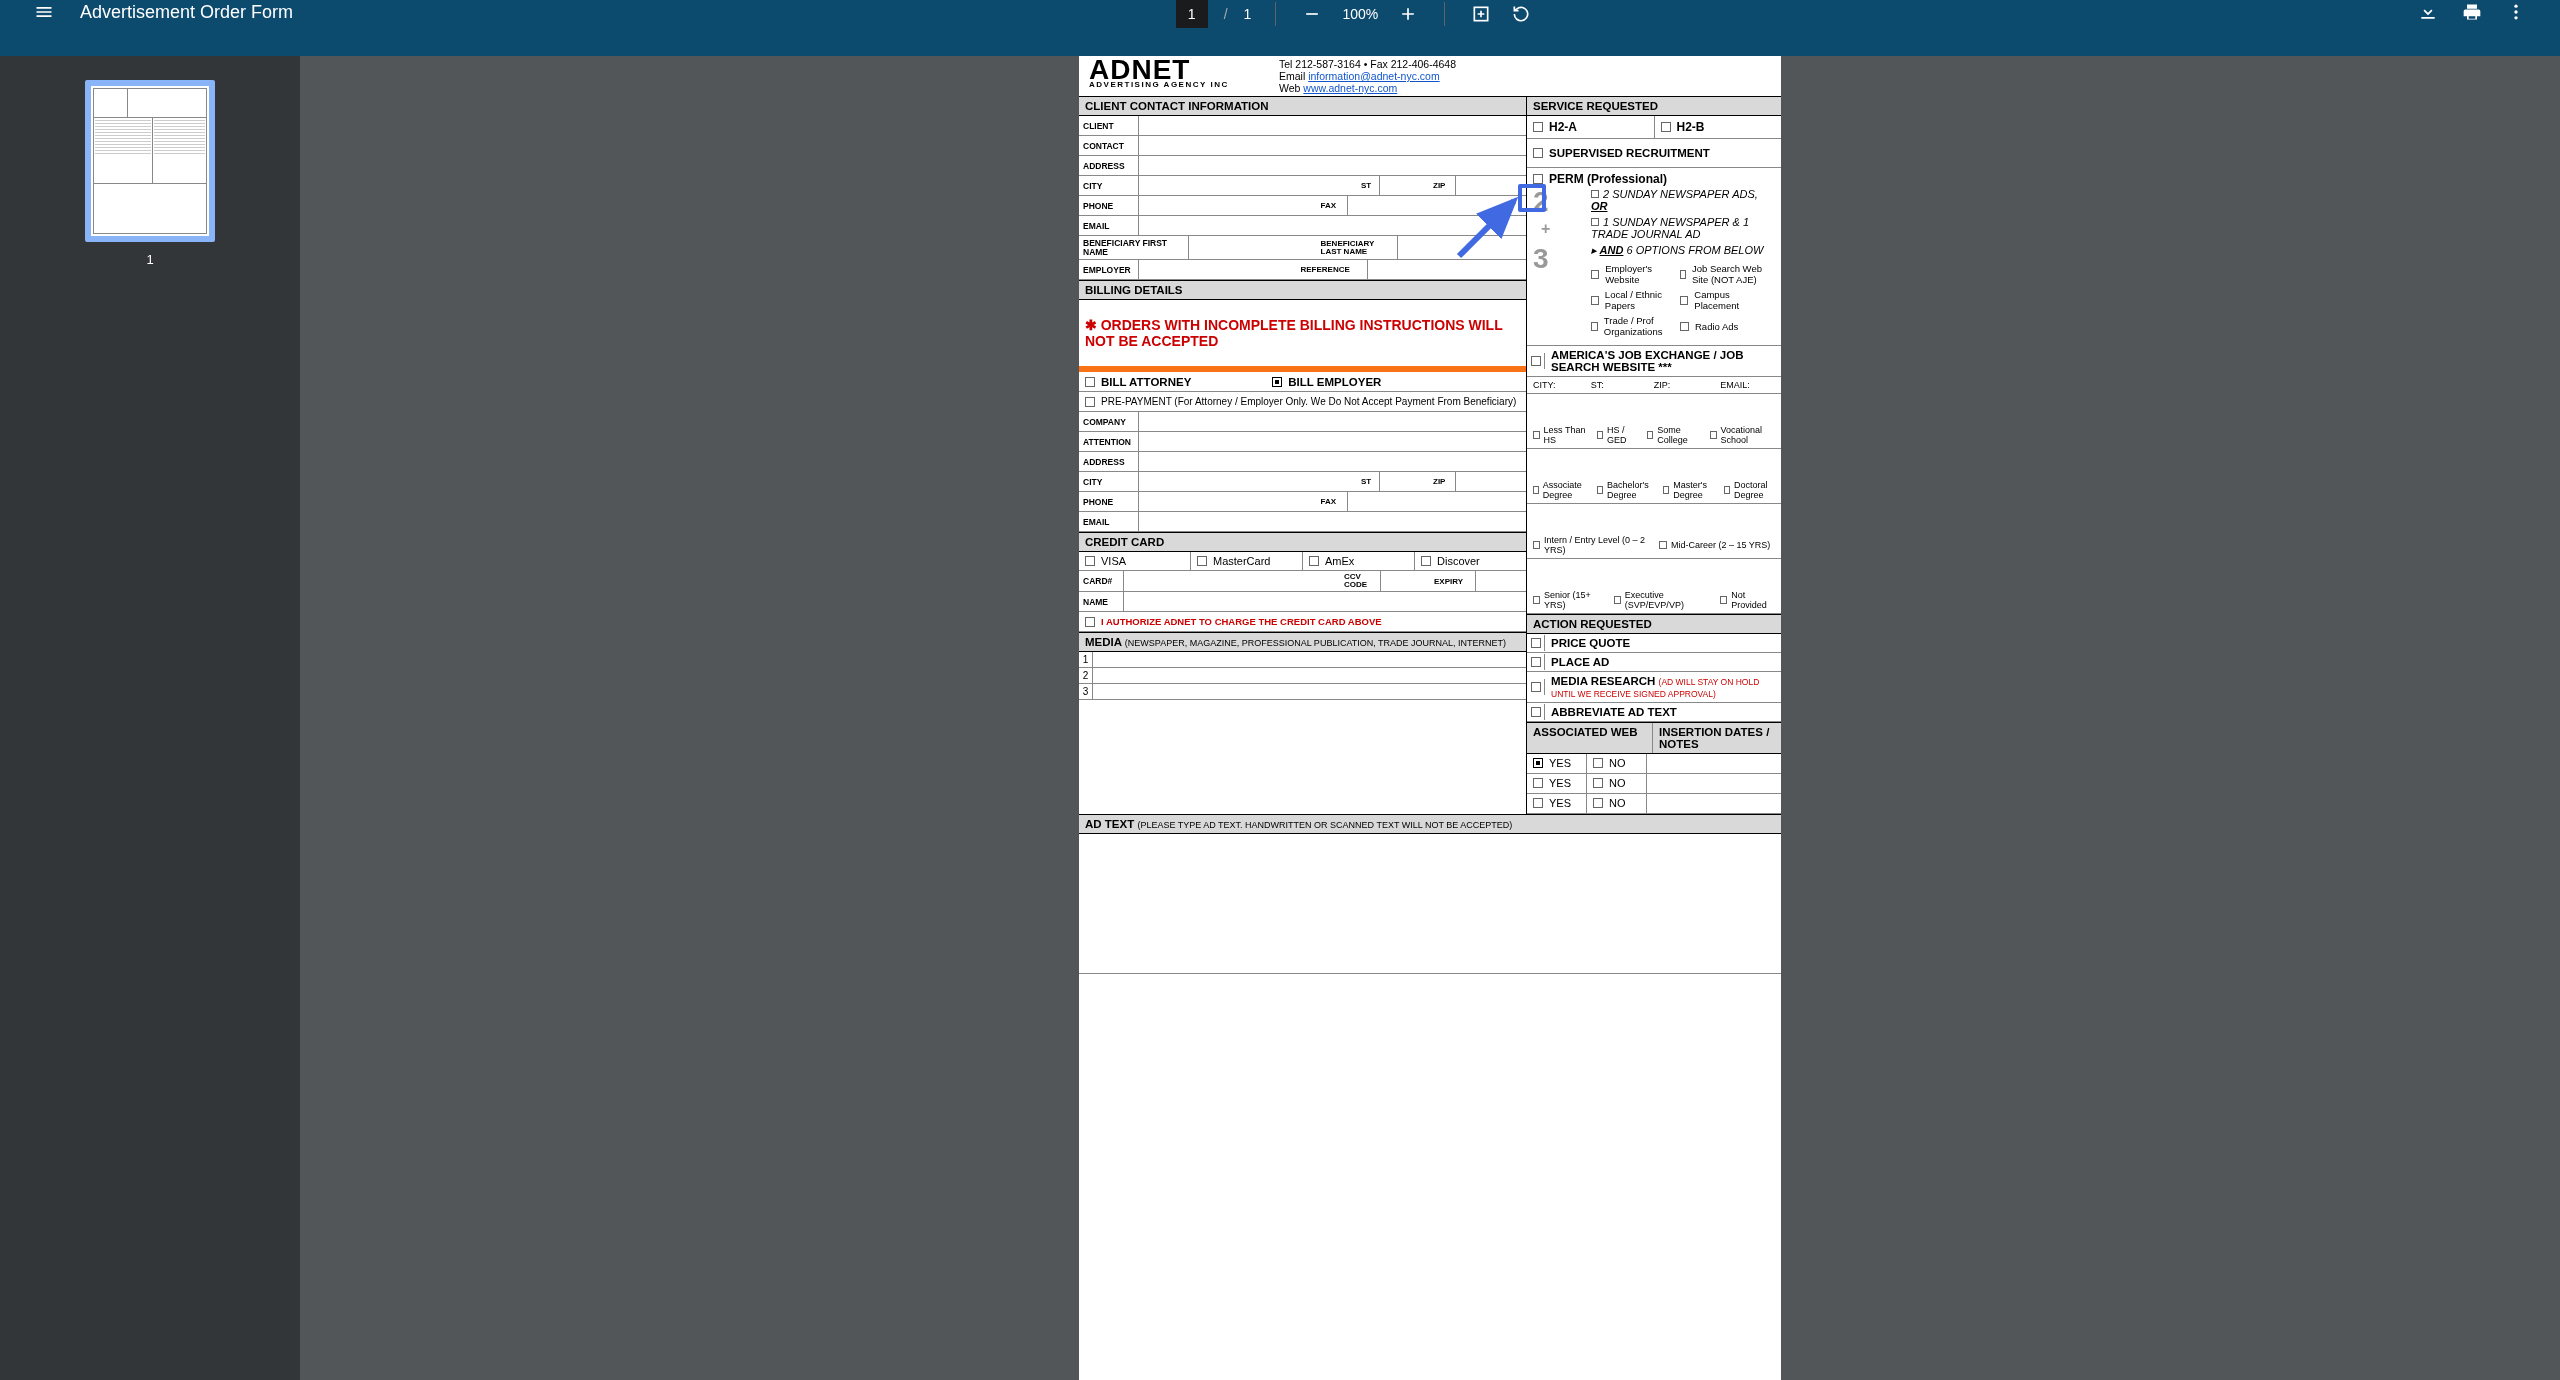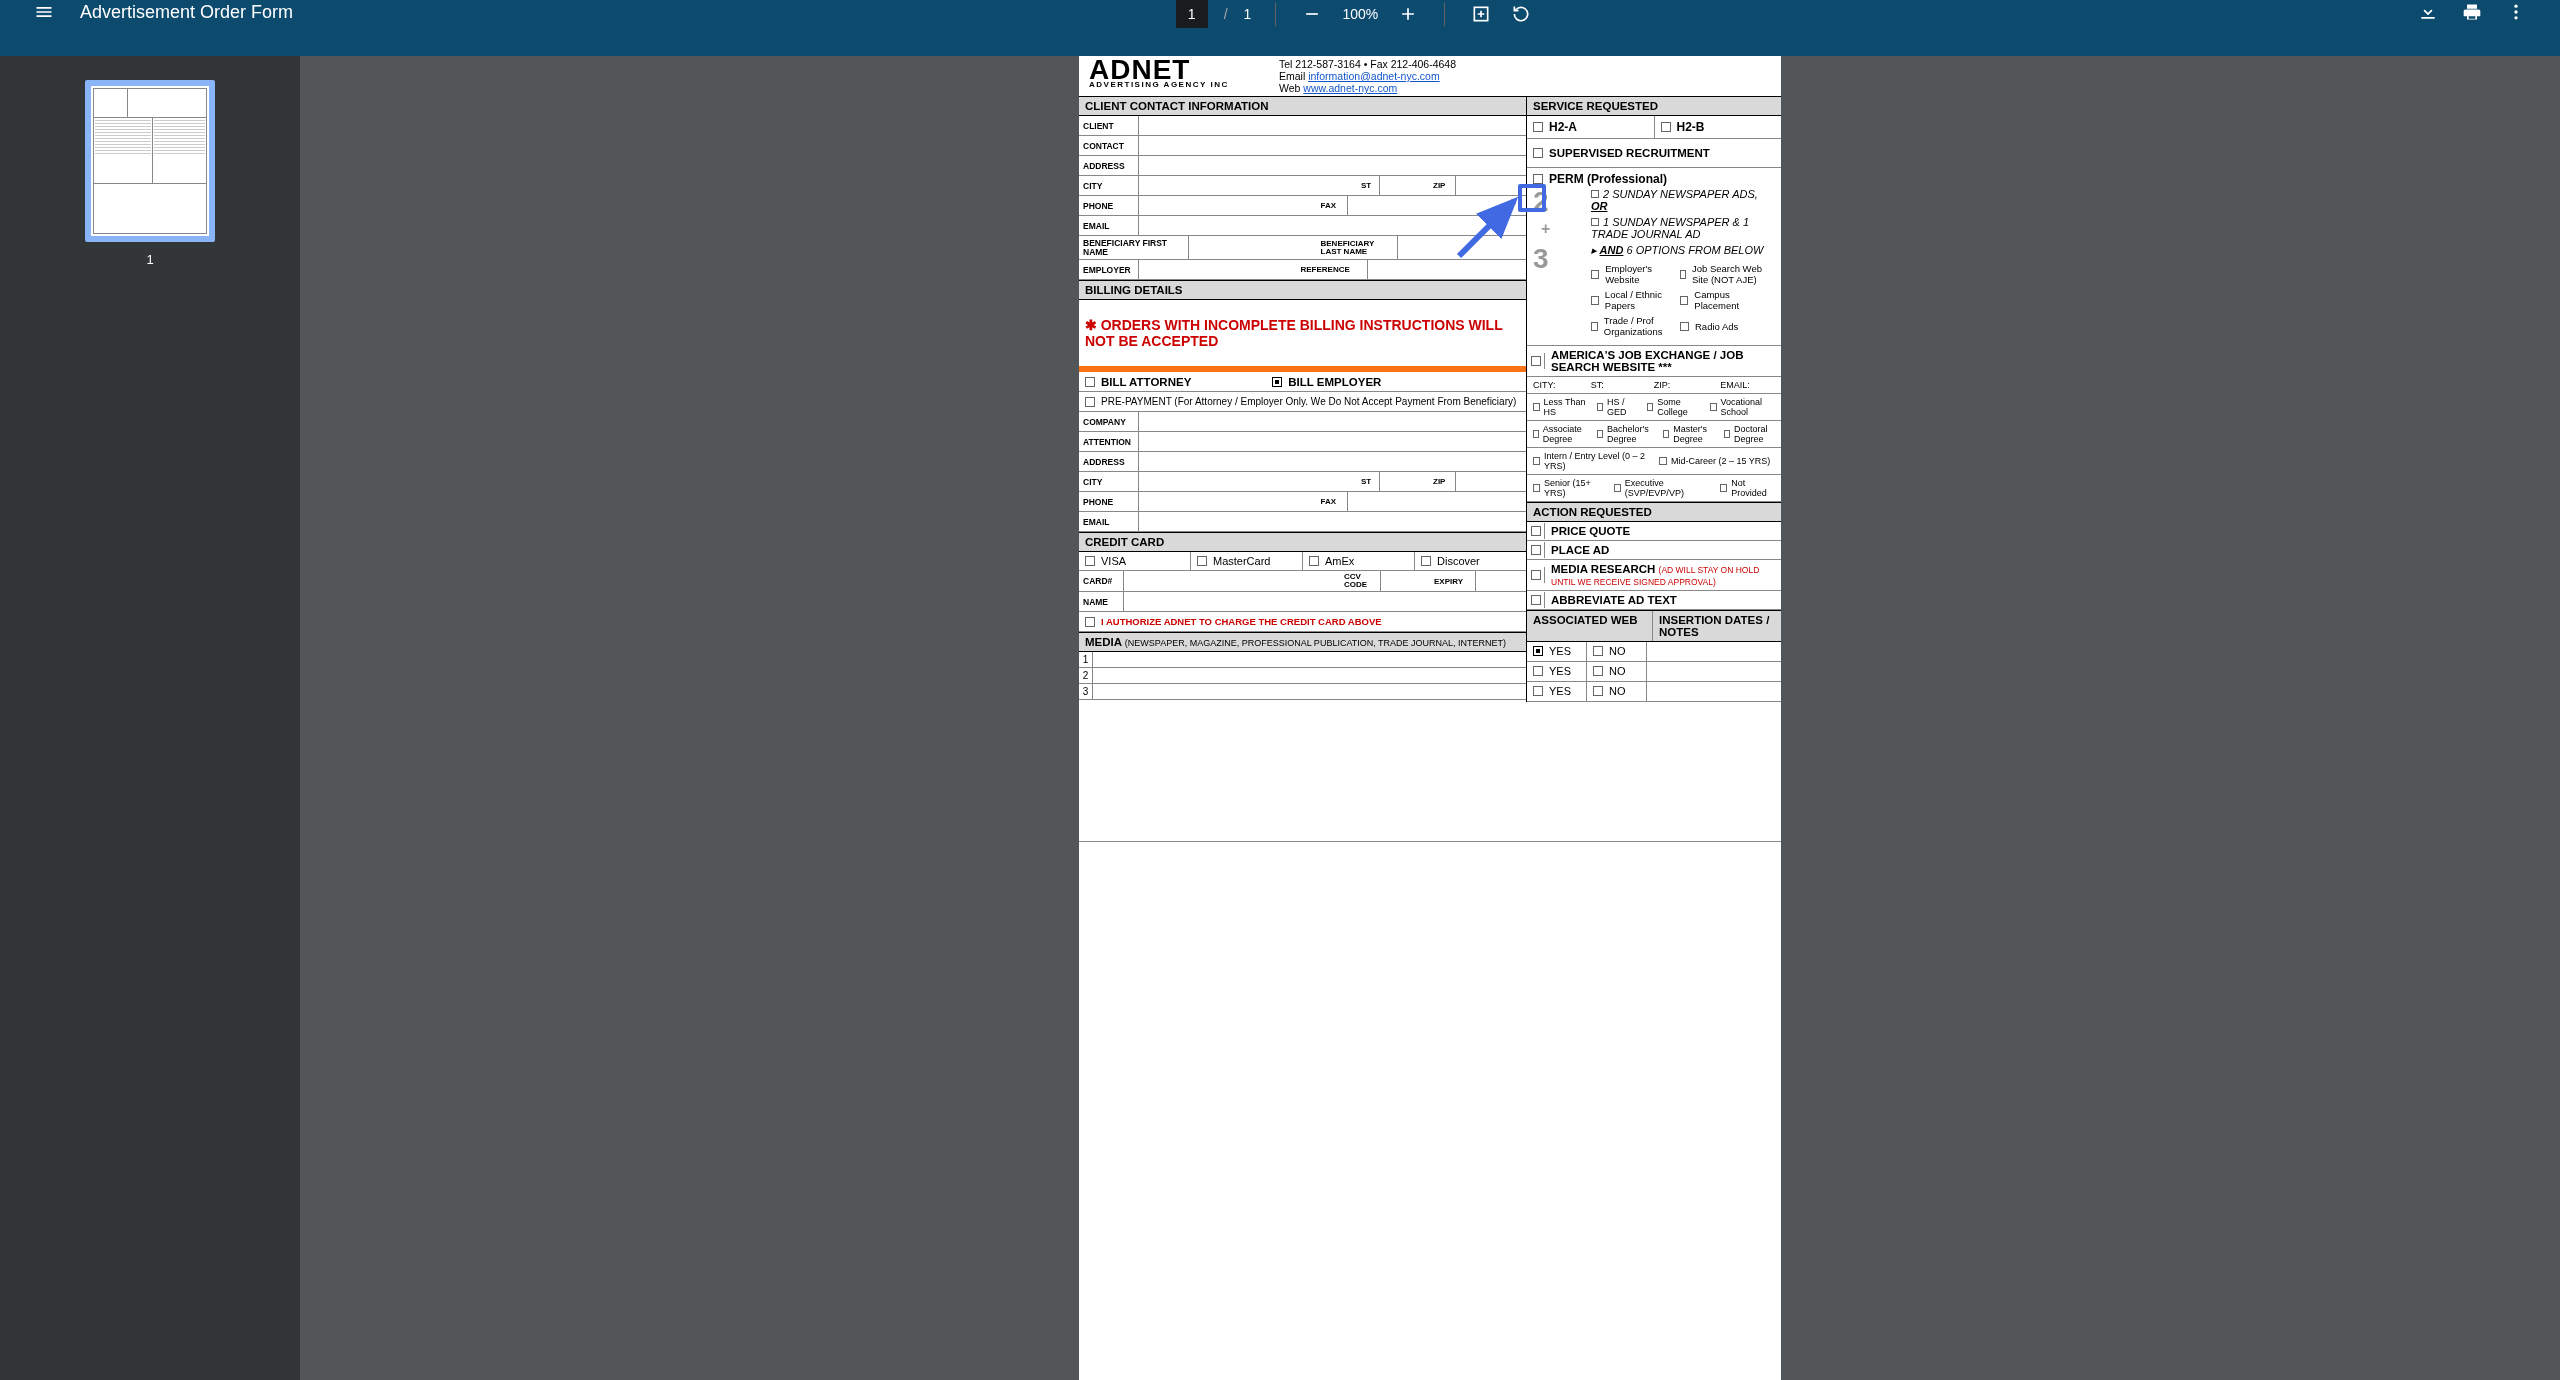--- a/index.html
+++ b/index.html
@@ -73,21 +73,21 @@
 .action-lbl { flex:1; padding:3px 6px; font-weight:bold; font-size:11.5px;}
 
 .media-row { display:flex; border-bottom:1px solid #888;}
 .media-num { width:14px; border-right:1px solid #888; text-align:center; font-size:10px; padding:2px 0;}
 .media-fld { flex:1;}
 
 .highlight-box { position:absolute; border:4px solid #4169e1; width:28px; height:28px; border-radius:2px; z-index:10;}
 .arrow-svg { position:absolute; z-index:9;}
 
 .mini-row { display:flex; border-bottom:1px solid #888; font-size:9px; padding:3px 6px; gap:10px;}
-.mini-ck { display:flex; align-items:center; gap:4px;}
+.mini-ck { display:flex; align-items:center; gap:4px;margin-top:28px;}
 .mini-ck .box{width:8px;height:8px;}
 
 .thumb-inner { border:1px solid #888; height:100%; display:flex; flex-direction:column;}
 .thumb-inner .th-top{height:20%;border-bottom:1px solid #888;display:flex;}
 .thumb-inner .th-top>div:first-child{width:30%;border-right:1px solid #888;}
 .thumb-inner .th-mid{flex:1;display:flex;}
 .thumb-inner .th-mid>div:first-child{width:53%;border-right:1px solid #888;}
 .thumb-inner .th-bot{height:35%;border-top:1px solid #888;}
 .th-lines{padding:1px;}
 .th-lines div{height:2px;border-bottom:1px solid #ccc;margin-bottom:1px;}
@@ -588,17 +588,18 @@
                 </span></div>
             <div style="width:60px;padding:3px 6px;border-right:1px solid #888"><span class="ck">
                   <span class="box"></span>
                   <span>NO</span>
                 </span></div>
             <div class="fld"></div>
           </div>
         </div>
       </div>
 
+      <div class="sect-hdr" style="background:#d9d9d9"><span>AD TEXT</span> <span style="font-weight:normal;font-size:9px">(PLEASE TYPE AD TEXT. HANDWRITTEN OR SCANNED TEXT WILL NOT BE ACCEPTED)</span></div>
       <div style="height:140px;border-bottom:1px solid #888"></div>
 
     </div>
   </div>
 </div>
 
 </body></html>

